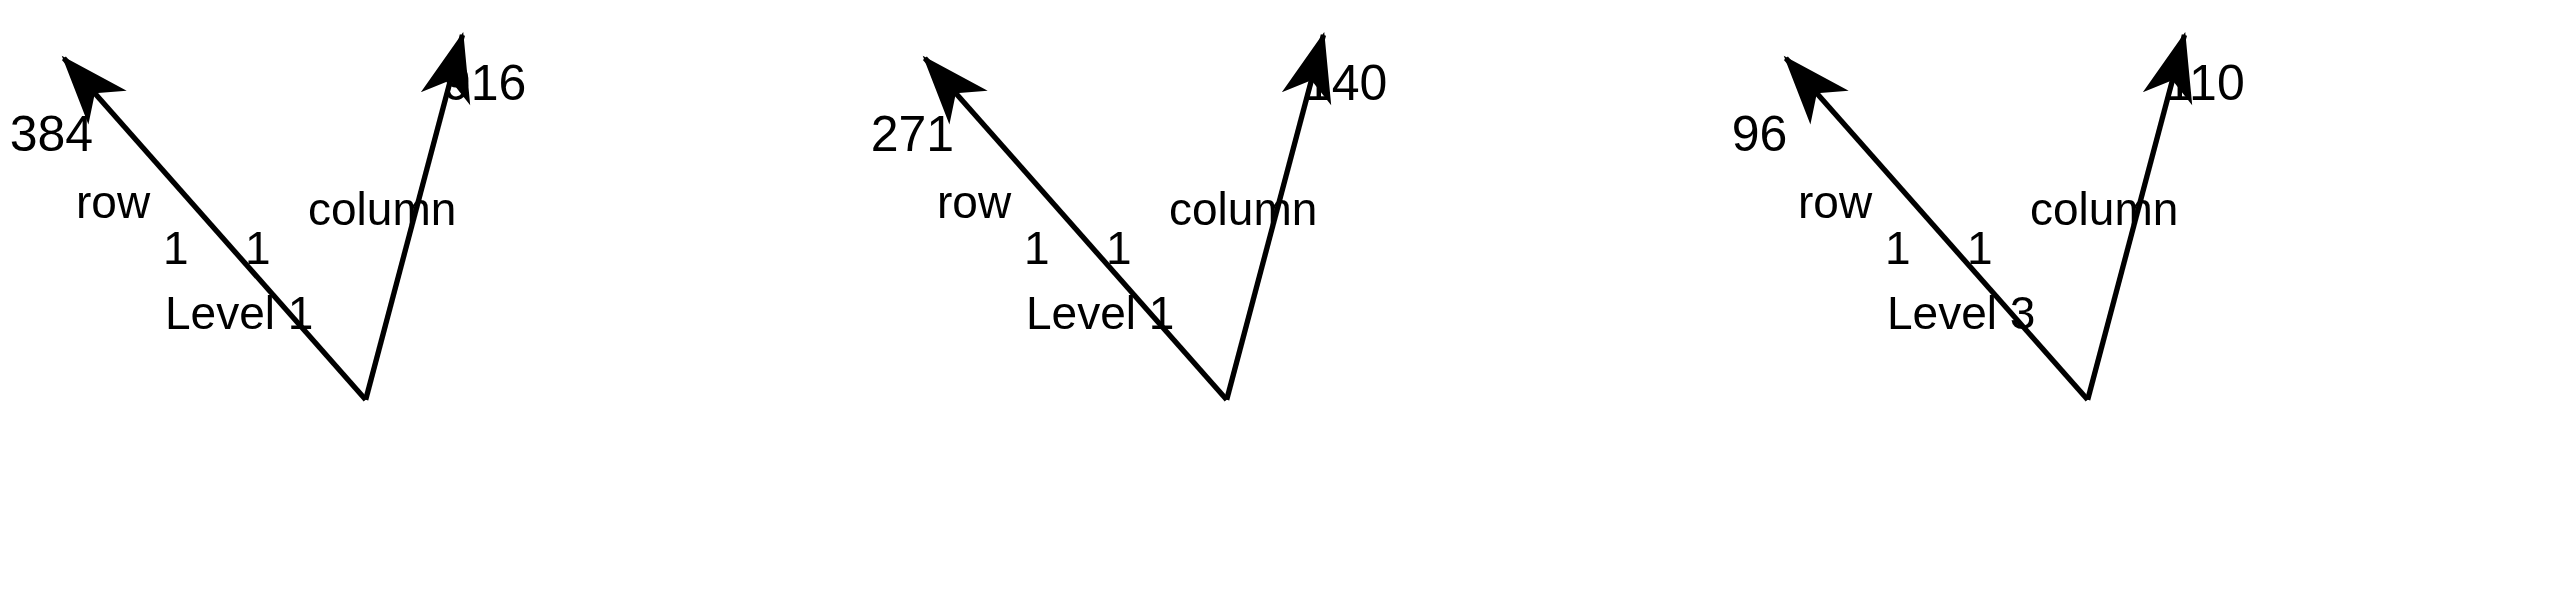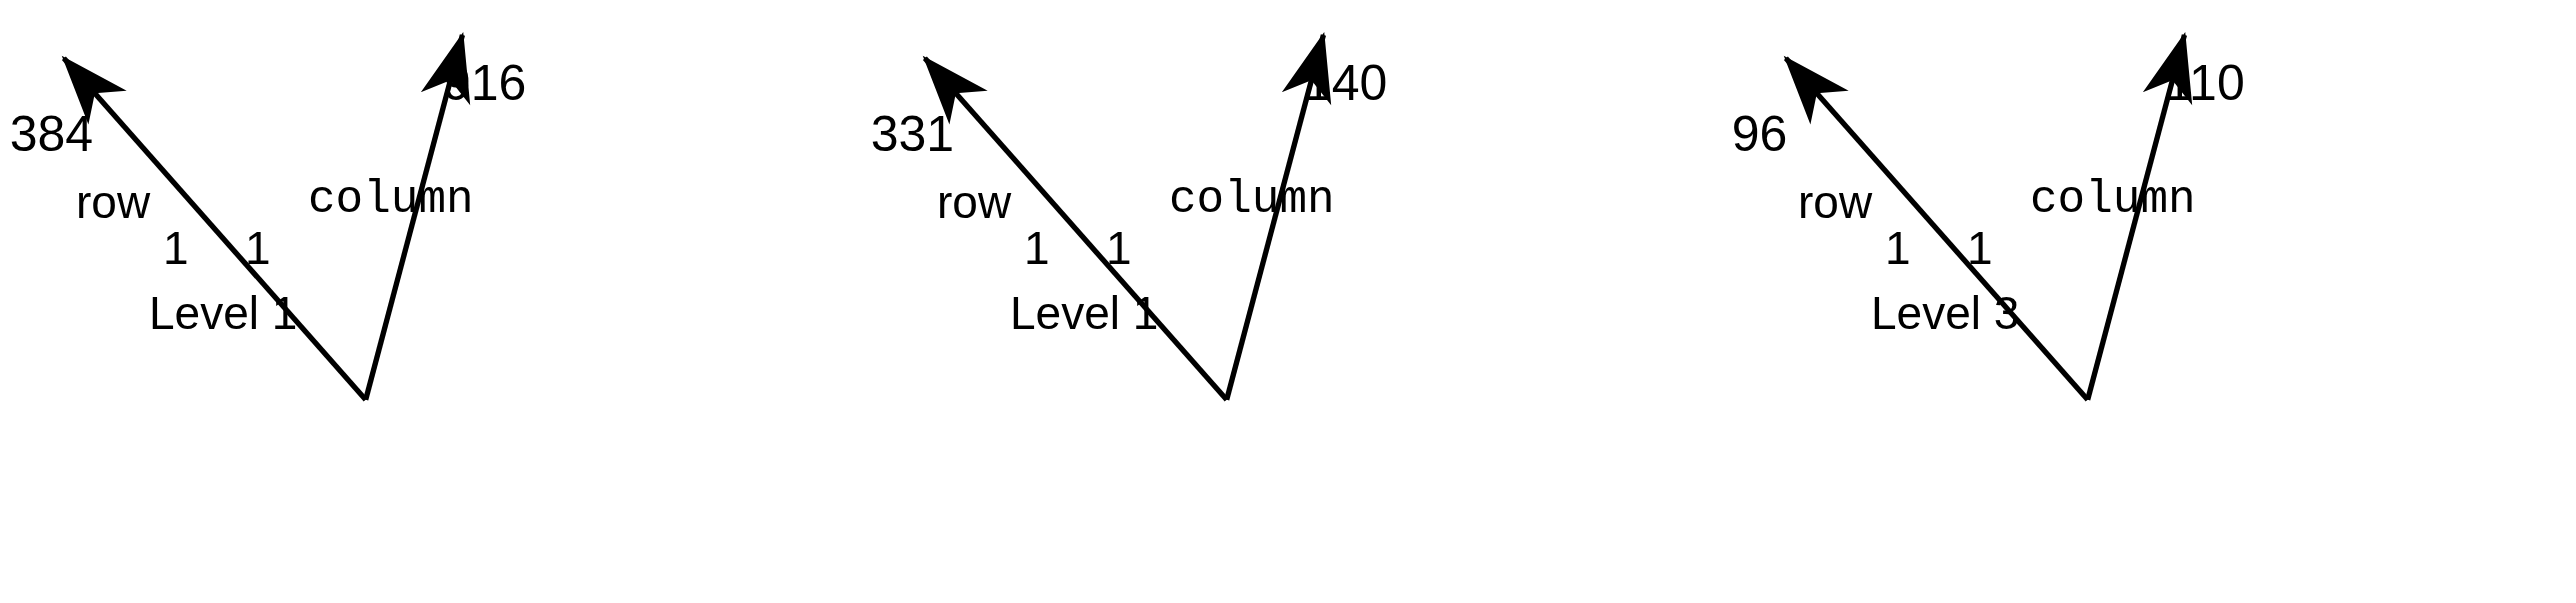--- a/index.html
+++ b/index.html
@@ -51,24 +51,24 @@
   .lbl-one {
     font-size: 46px;
   }
   .lbl-level {
     font-size: 46px;
   }
   
   .pos-row-value   { left: 9.7px;  top: 109px; }
   .pos-col-value   { left: 443px; top: 58px;  }
   .pos-row-word    { left: 76px;  top: 179px; }
-  .pos-col-word    { left: 308px; top: 177px; font-family: Liberation Mono, monospace; }
+  .pos-col-word    { left: 308px; top: 186px; }
   .pos-left-one    { left: 163px; top: 225px; }
   .pos-right-one   { left: 245px; top: 225px; }
-  .pos-level       { left: 149px; top: 290px; }
+  .pos-level       { left: 165px; top: 290px; }
 </style>
 </head>
 <body>
 
 <div id="diagram-root">
 
   <div class="group" style="left:0px;">
     <svg class="group-svg" viewBox="0 0 890 624">
       <defs>
         <marker id="ah1" markerWidth="16" markerHeight="16" refX="13" refY="5.2" orient="auto" markerUnits="strokeWidth">
@@ -98,21 +98,21 @@
     <svg class="group-svg" viewBox="0 0 890 624">
       <defs>
         <marker id="ah2" markerWidth="16" markerHeight="16" refX="13" refY="5.2" orient="auto" markerUnits="strokeWidth">
           <path d="M0.6,0.4 L13.6,5.2 L0.6,10 L4.2,5.2 Z" fill="#000000"></path>
         </marker>
       </defs>
       <path d="M378,413 L66,60" stroke="#000000" stroke-width="5.5" fill="none" stroke-linecap="butt" marker-end="url(#ah2)"></path>
       <path d="M378,413 L478,36" stroke="#000000" stroke-width="5.5" fill="none" stroke-linecap="butt" marker-end="url(#ah2)"></path>
     </svg>
 
-    <div class="lbl lbl-value pos-row-value">331</div>
+    <div class="lbl lbl-value pos-row-value">271</div>
 
     <div class="lbl lbl-value pos-col-value">140</div>
 
     <div class="lbl lbl-side pos-row-word">row</div>
 
     <div class="lbl lbl-side pos-col-word">column</div>
 
     <div class="lbl lbl-one pos-left-one">1</div>
 
     <div class="lbl lbl-one pos-right-one">1</div>

